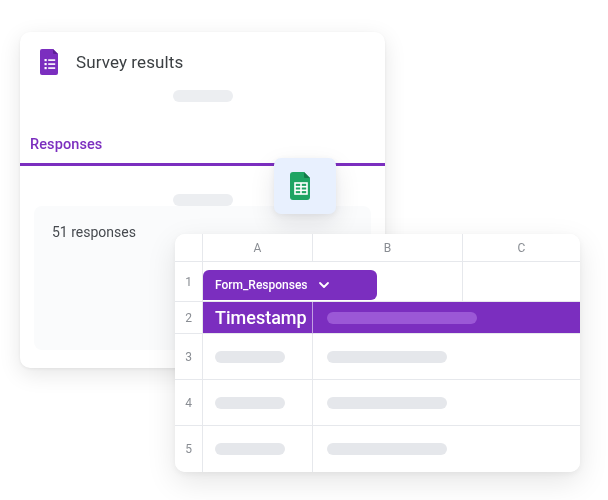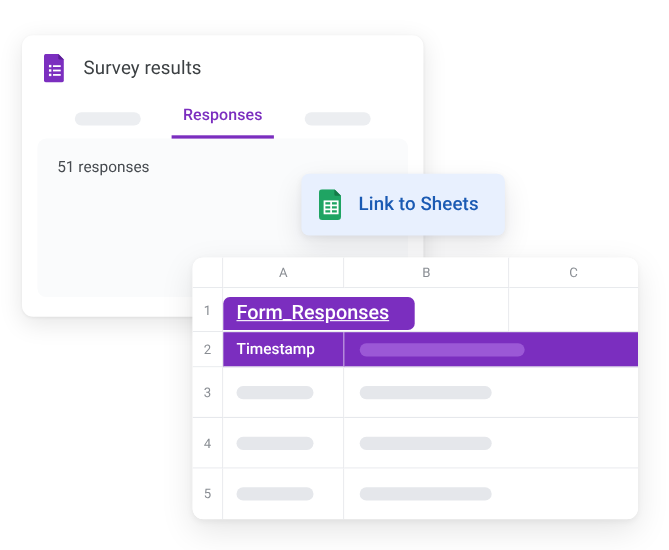--- a/index.html
+++ b/index.html
@@ -26,20 +26,21 @@
     text-align: right;
   }
   .forms-logo-wrap { width: 22px; height: 28px; display:flex; align-items:center; }
   .forms-title {
     font-size: 17px; font-weight: 400;
     color: #3c4043; letter-spacing: .1px;
   }
   .tabs {
     display: flex; justify-content: center; gap: 28px;
     padding: 6px 0 0 0;
+    flex-direction: column;
   }
   .tab-pill {
     width: 60px; height: 12px;
     background: #eceef1; border-radius: 999px;
     align-self: center;
   }
   .tab-active {
     color: #7b2ebf;
     font-size: 14.5px; font-weight: 500;
     padding: 6px 10px 10px 10px;
@@ -109,30 +110,29 @@
   .no-rb { border-right: none; }
   .corner { background:#fff; }
   .sheet-tab-pill {
     position: relative;
     height: 30px;
     background: #7b2ebf;
     border-radius: 6px 6px 6px 0;
     color: #fff;
     display: flex; align-items: center; gap: 10px;
     padding: 0 14px 0 12px;
-    font-size: 18px; font-weight: 500;
+    font-size: 12px; font-weight: 500;
     margin: 6px 0 0 0;
     width: 174px;
-    text-decoration: underline;
   }
   .chev { width: 12px; height: 12px; }
   .hdr-timestamp {
     background: #7b2ebf;
     color: #fff;
-    font-size: 14px; font-weight: 500;
+    font-size: 18px; font-weight: 500;
     padding-left: 12px;
     border-right: 1px solid rgba(255,255,255,.55);
     min-height: 32px;
   }
   .hdr-rest {
     background: #7b2ebf;
     min-height: 32px;
     display:flex; align-items:center;
     padding-left: 14px;
   }
@@ -187,21 +187,20 @@
       <path d="M3 0 h11 l6 6 v19 a3 3 0 0 1 -3 3 H3 a3 3 0 0 1 -3 -3 V3 a3 3 0 0 1 3 -3 z" fill="#1fa463"></path>
       <path d="M14 0 l6 6 h-5 a1 1 0 0 1 -1 -1 z" fill="#147a48"></path>
       <g fill="none" stroke="#fff" stroke-width="1.6">
         <rect x="5" y="11" width="12" height="11"></rect>
         <line x1="11" y1="11" x2="11" y2="22"></line>
         <line x1="5" y1="14.7" x2="17" y2="14.7"></line>
         <line x1="5" y1="18.3" x2="17" y2="18.3"></line>
       </g>
     </svg>
   </span>
-  <span class="link-btn-text">Link to Sheets</span>
 </div>
 
 <div class="sheet-card">
   <div class="sheet-grid">
 
     <div class="cell corner colhdr"></div>
     <div class="cell colhdr">A</div>
     <div class="cell colhdr">B</div>
     <div class="cell colhdr no-rb">C</div>
 

